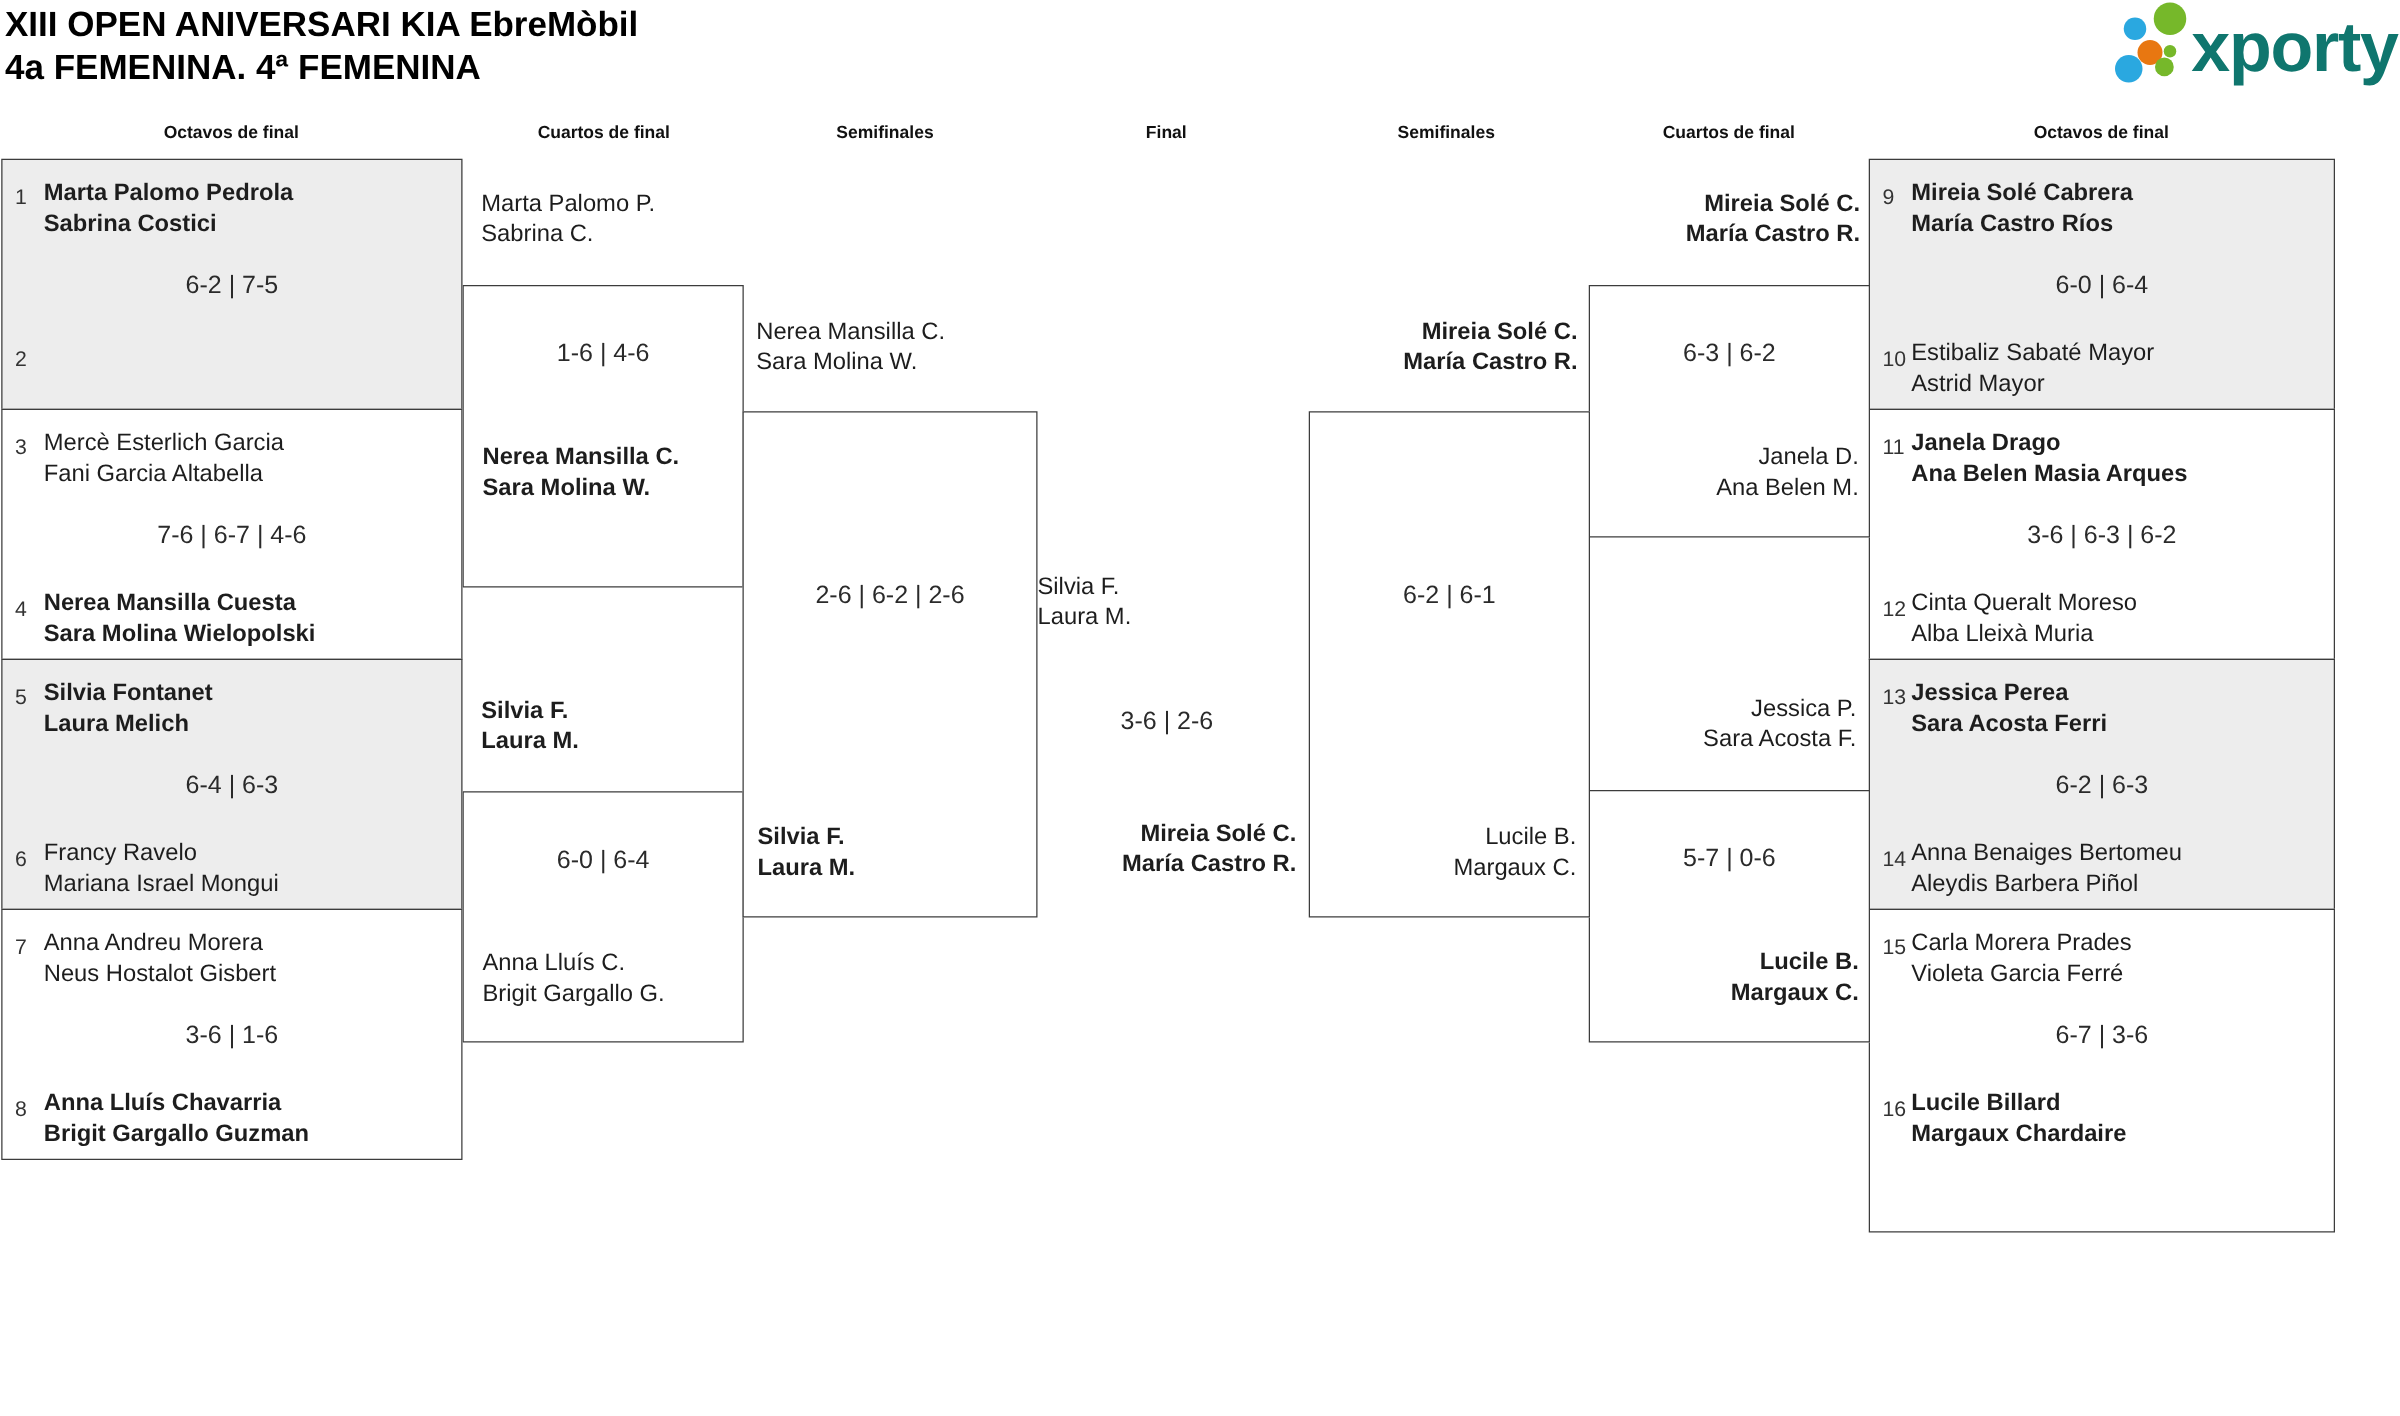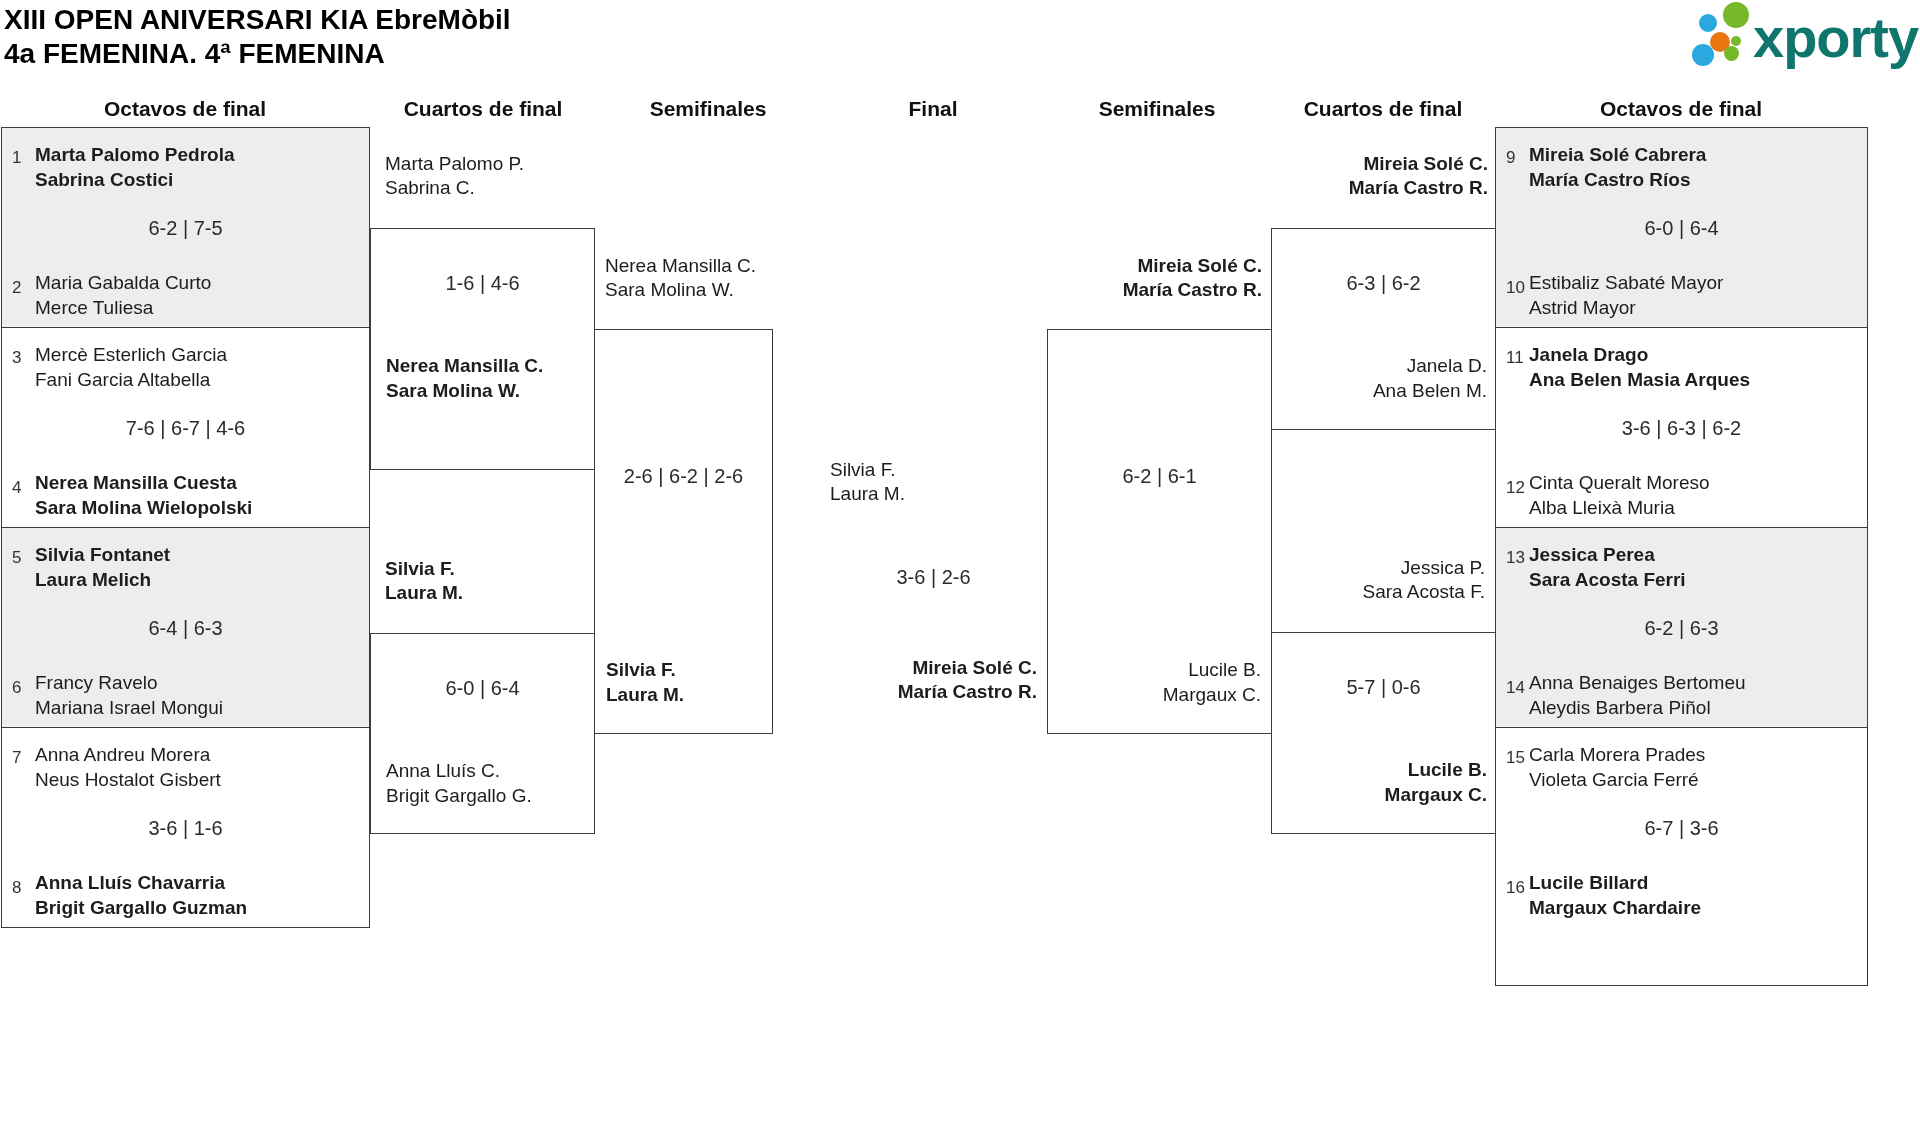--- a/index.html
+++ b/index.html
@@ -9,21 +9,21 @@
   
   .title{position:absolute;left:4px;top:3px;font-size:28px;line-height:34px;font-weight:700;color:#000;}
 
   
   .logo{position:absolute;left:1690px;top:0;width:225px;height:70px;}
   .dot{position:absolute;border-radius:50%;}
   .logo-text{position:absolute;left:63px;top:16px;font-size:56px;line-height:44px;font-weight:700;
              letter-spacing:-1px;color:#0f766e;}
 
   
-  .round-label{position:absolute;top:97px;font-size:21px;font-weight:700;color:#111;
+  .round-label{position:absolute;top:97px;font-size:14px;font-weight:700;color:#111;
                transform:translateX(-50%);white-space:nowrap;}
 
   
   .box{position:absolute;border:1px solid #3c3c3c;box-sizing:border-box;background:#fff;}
   .box.gray{background:#ededed;}
 
   
   .team{position:absolute;font-size:19px;line-height:25px;white-space:pre-line;color:#1d1d1d;}
   .seed{position:absolute;font-size:17px;line-height:24px;color:#333;}
   .score{position:absolute;left:0;right:0;font-size:20px;line-height:25px;color:#2a2a2a;text-align:center;}
@@ -76,22 +76,20 @@
   <div class="round-label" style="left:1157px">Semifinales</div>
   <div class="round-label" style="left:1383px">Cuartos de final</div>
   <div class="round-label" style="left:1681px">Octavos de final</div>
 
   <div class="box gray" style="left:1px;top:127px;width:369px;height:201px">
     <div class="seed o-seed-t">1</div>
     <div class="team o-team-t" style="font-weight: 700;">Marta Palomo Pedrola
 Sabrina Costici</div>
     <div class="score o-score">6-2 | 7-5</div>
     <div class="seed o-seed-b">2</div>
-    <div class="team o-team-b">Maria Gabalda Curto
-Merce Tuliesa</div>
   </div>
   <div class="box" style="left:1px;top:327px;width:369px;height:201px">
     <div class="seed o-seed-t">3</div>
     <div class="team o-team-t">Mercè Esterlich Garcia
 Fani Garcia Altabella</div>
     <div class="score o-score">7-6 | 6-7 | 4-6</div>
     <div class="seed o-seed-b">4</div>
     <div class="team o-team-b" style="font-weight: 700;">Nerea Mansilla Cuesta
 Sara Molina Wielopolski</div>
   </div>
@@ -176,21 +174,21 @@
   <div class="fl ra" style="right:435px;top:556px">Jessica P.
 Sara Acosta F.</div>
   <div class="box" style="left:1271px;top:632px;width:225px;height:202px">
     <div class="score q-score">5-7 | 0-6</div>
     <div class="team q-team-r ra" style="font-weight: 700;">Lucile B.
 Margaux C.</div>
   </div>
 
   <div class="fl" style="left:605px;top:254px">Nerea Mansilla C.
 Sara Molina W.</div>
-  <div class="box" style="left:594px;top:329px;width:179px;height:405px">
+  <div class="box" style="left:594px;top:329px;width:236px;height:405px">
     <div class="score s-score">2-6 | 6-2 | 2-6</div>
     <div class="team s-team-l" style="font-weight: 700;">Silvia F.
 Laura M.</div>
   </div>
 
   <div class="fl ra" style="right: 658px; top: 254px; font-weight: 700;">Mireia Solé C.
 María Castro R.</div>
   <div class="box" style="left:1047px;top:329px;width:225px;height:405px">
     <div class="score s-score">6-2 | 6-1</div>
     <div class="team s-team-r ra">Lucile B.

